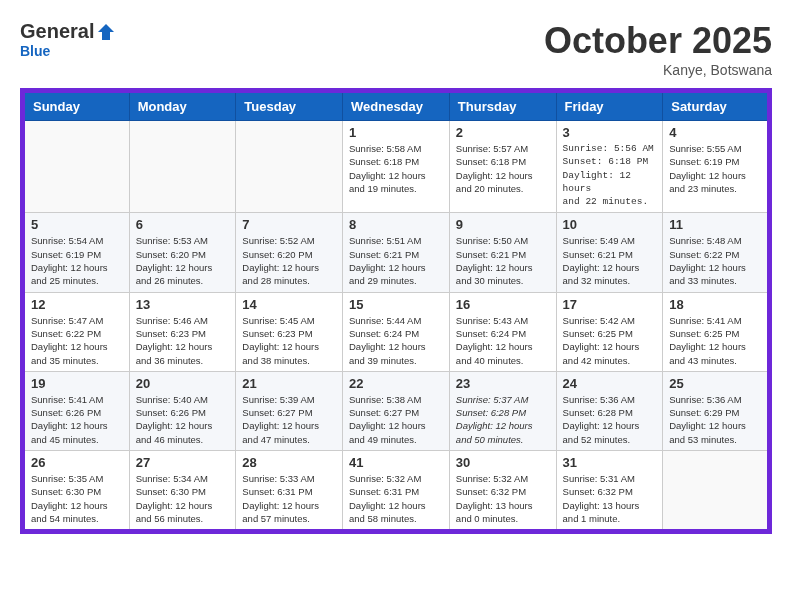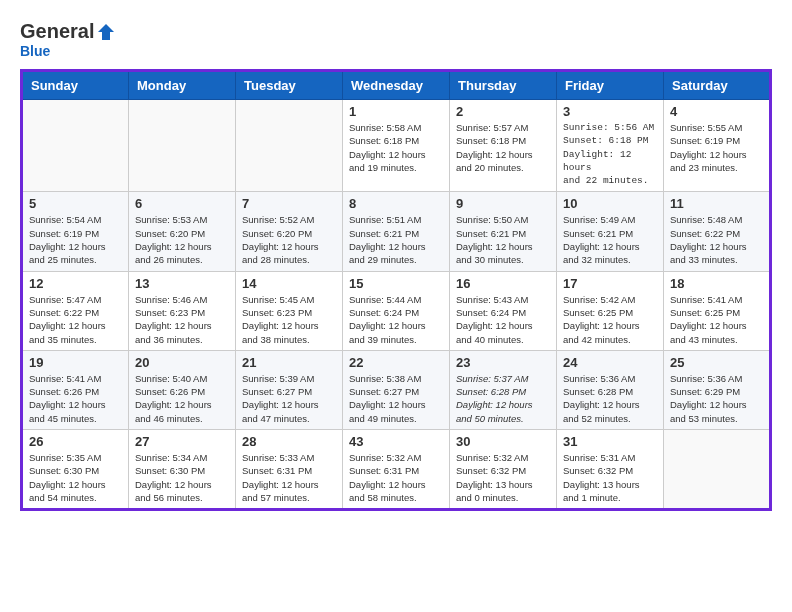--- a/index.html
+++ b/index.html
@@ -48,21 +48,21 @@
       font-weight: bold;
       color: #333;
     }
     .location {
       font-size: 14px;
       color: #555;
     }
     .calendar {
       width: 100%;
       border-collapse: collapse;
-      border: 3px solid #6d28d9;
+      border: 5px solid #6d28d9;
       padding-left: 37px;
     }
     .calendar th {
       background-color: #1565c0;
       color: white;
       text-align: left;
       padding: 6px 8px;
       font-size: 13px;
       border: 1px solid #1050a0;
     }
@@ -101,20 +101,22 @@
   <div class="logo">
     <div class="logo-text">
       <span class="logo-general">General</span>
       <svg class="logo-icon" viewBox="0 0 20 20">
         <polygon points="10,2 18,10 14,10 14,18 6,18 6,10 2,10" fill="#1565c0"></polygon>
       </svg>
     </div>
     <span class="logo-blue">Blue</span>
   </div>
   <div class="title-section">
+    <div class="month-title">October 2025</div>
+    <div class="location">Kanye, Botswana</div>
   </div>
 </div>
 
 <table class="calendar">
   <thead>
     <tr>
     <th>Sunday</th>
         <th>Monday</th>
         <th>Tuesday</th>
         <th>Wednesday</th>
@@ -326,21 +328,21 @@
 and 56 minutes.</div>
         </td>
         <td>
           <div class="day-number">28</div>
           <div class="day-info" style="white-space: pre-line;">Sunrise: 5:33 AM
 Sunset: 6:31 PM
 Daylight: 12 hours
 and 57 minutes.</div>
         </td>
         <td>
-          <div class="day-number">43</div>
+          <div class="day-number">41</div>
           <div class="day-info" style="white-space: pre-line;">Sunrise: 5:32 AM
 Sunset: 6:31 PM
 Daylight: 12 hours
 and 58 minutes.</div>
         </td>
         <td>
           <div class="day-number">30</div>
           <div class="day-info" style="white-space: pre-line;">Sunrise: 5:32 AM
 Sunset: 6:32 PM
 Daylight: 13 hours

